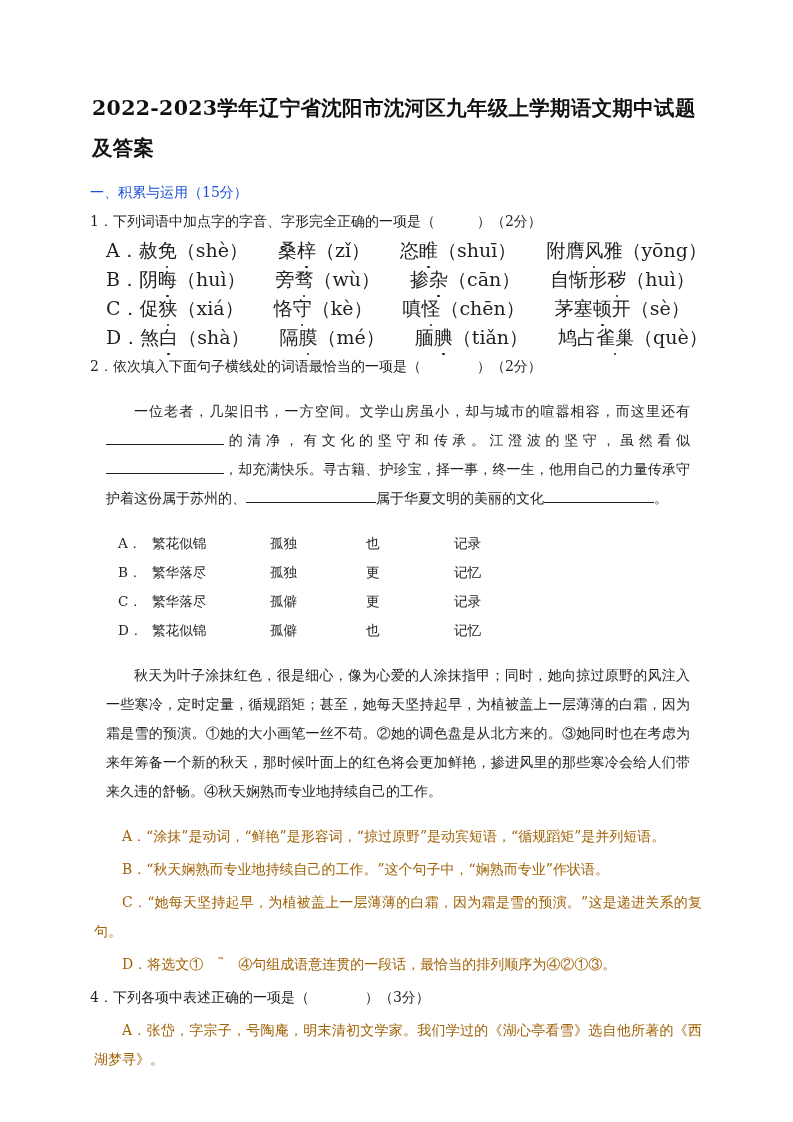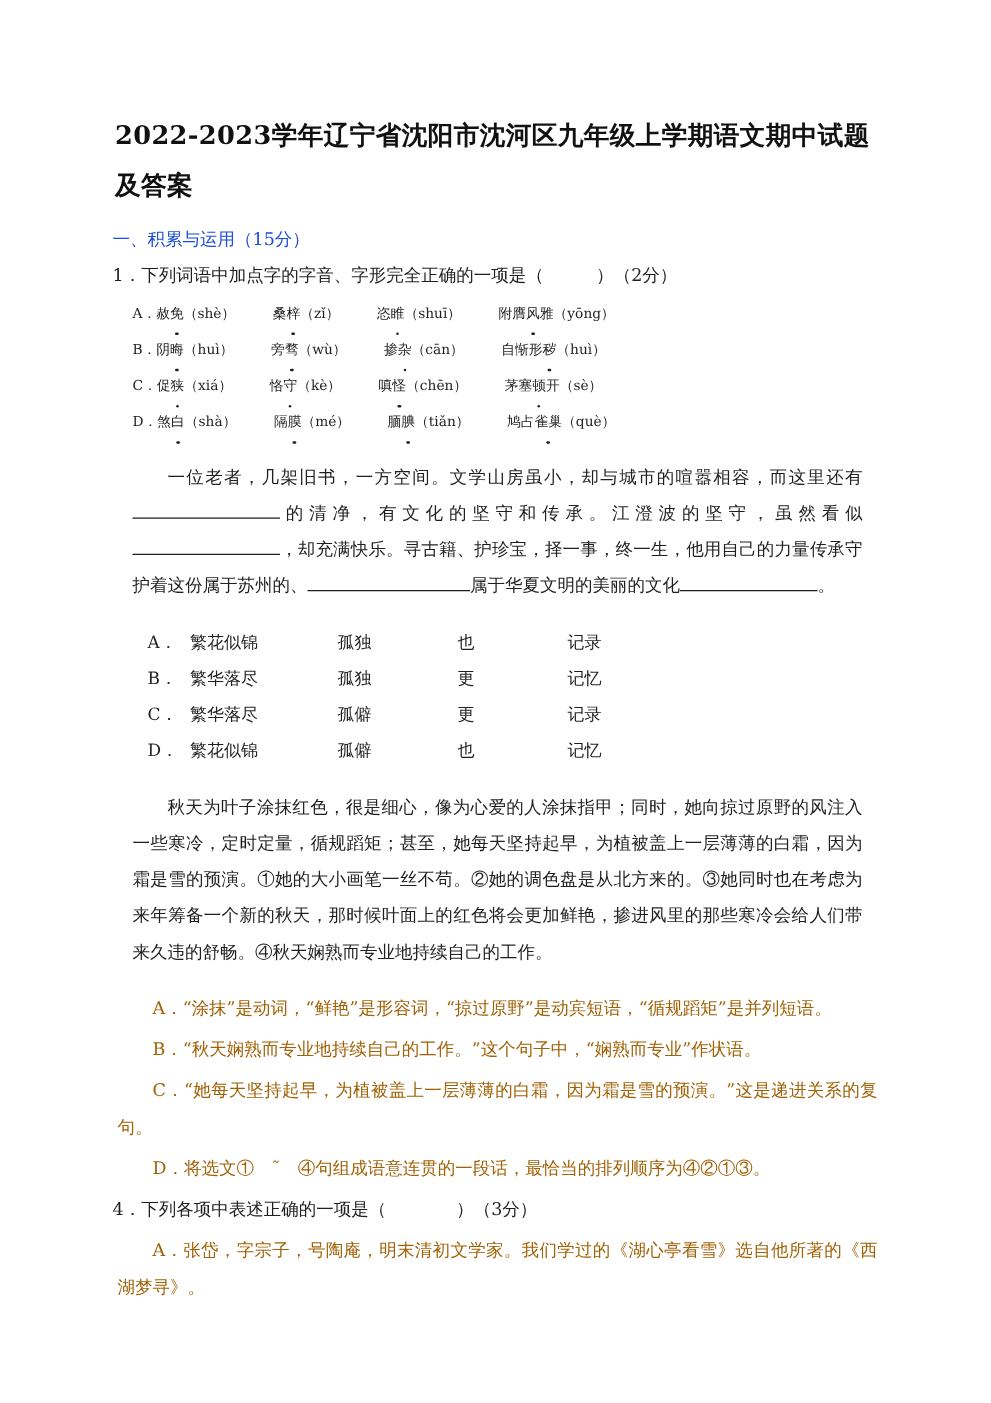--- a/index.html
+++ b/index.html
@@ -61,21 +61,21 @@
   .opt-line-wide {
     font-size: 14px;
     line-height: 29px;
     margin: 4px;
     color: #a16207;
     text-align: justify;
     text-justify: inter-character;
   }
   .opt-indent { text-indent: 2em; }
   .pinyin-row {
-    font-size: 11px;
+    font-size: 19px;
     line-height: 29px;
     margin: 0;
     padding-left: 16px;
     white-space: pre;
     color: #1f1f1f;
   }
   .dotted {
     position: relative;
     display: inline-block;
   }
@@ -132,20 +132,21 @@
     <p class="q-line">1．下列词语中加点字的字音、字形完全正确的一项是（　　　）（2分）</p>
 
     <p class="pinyin-row"><span>A．</span><span>赦</span><span class="dotted">免</span><span>（shè）</span><span class="gap-sm"></span><span>桑</span><span class="dotted">梓</span><span>（zǐ）</span><span class="gap-sm"></span><span>恣</span><span class="dotted">睢</span><span>（shuī）</span><span class="gap-sm"></span><span>附</span><span class="dotted">膺风雅</span><span>（yōng）</span></p>
 
     <p class="pinyin-row"><span>B．</span><span>阴</span><span class="dotted">晦</span><span>（huì）</span><span class="gap-sm"></span><span>旁</span><span class="dotted">骛</span><span>（wù）</span><span class="gap-sm"></span><span>掺</span><span class="dotted">杂</span><span>（cān）</span><span class="gap-sm"></span><span>自惭形</span><span class="dotted">秽</span><span>（huì）</span></p>
 
     <p class="pinyin-row"><span>C．</span><span>促</span><span class="dotted">狭</span><span>（xiá）</span><span class="gap-sm"></span><span>恪</span><span class="dotted">守</span><span>（kè）</span><span class="gap-sm"></span><span>嗔</span><span class="dotted">怪</span><span>（chēn）</span><span class="gap-sm"></span><span>茅</span><span class="dotted">塞顿开</span><span>（sè）</span></p>
 
     <p class="pinyin-row"><span>D．</span><span>煞</span><span class="dotted">白</span><span>（shà）</span><span class="gap-sm"></span><span>隔</span><span class="dotted">膜</span><span>（mé）</span><span class="gap-sm"></span><span>腼</span><span class="dotted">腆</span><span>（tiǎn）</span><span class="gap-sm"></span><span>鸠占</span><span class="dotted">雀巢</span><span>（què）</span></p>
 
+    <p class="q-line">2．依次填入下面句子横线处的词语最恰当的一项是（　　　　）（2分）</p>
 
     <p class="para indent2"><span>一位老者，几架旧书，一方空间。文学山房虽小，却与城市的喧嚣相容，而这里还有</span><span class="blank blank-w1"></span><span>的清净，有文化的坚守和传承。江澄波的坚守，虽然看似</span><span class="blank blank-w2"></span><span>，却充满快乐。寻古籍、护珍宝，择一事，终一生，他用自己的力量传承守护着这份属于苏州的、</span><span class="blank blank-w3"></span><span>属于华夏文明的美丽的文化</span><span class="blank blank-w4"></span><span>。</span></p>
 
     <table class="opts-table">
       <tbody>
         <tr>
           <td class="col-label">A．</td>
           <td class="col-a">繁花似锦</td>
           <td class="col-b">孤独</td>
           <td class="col-c">也</td>

